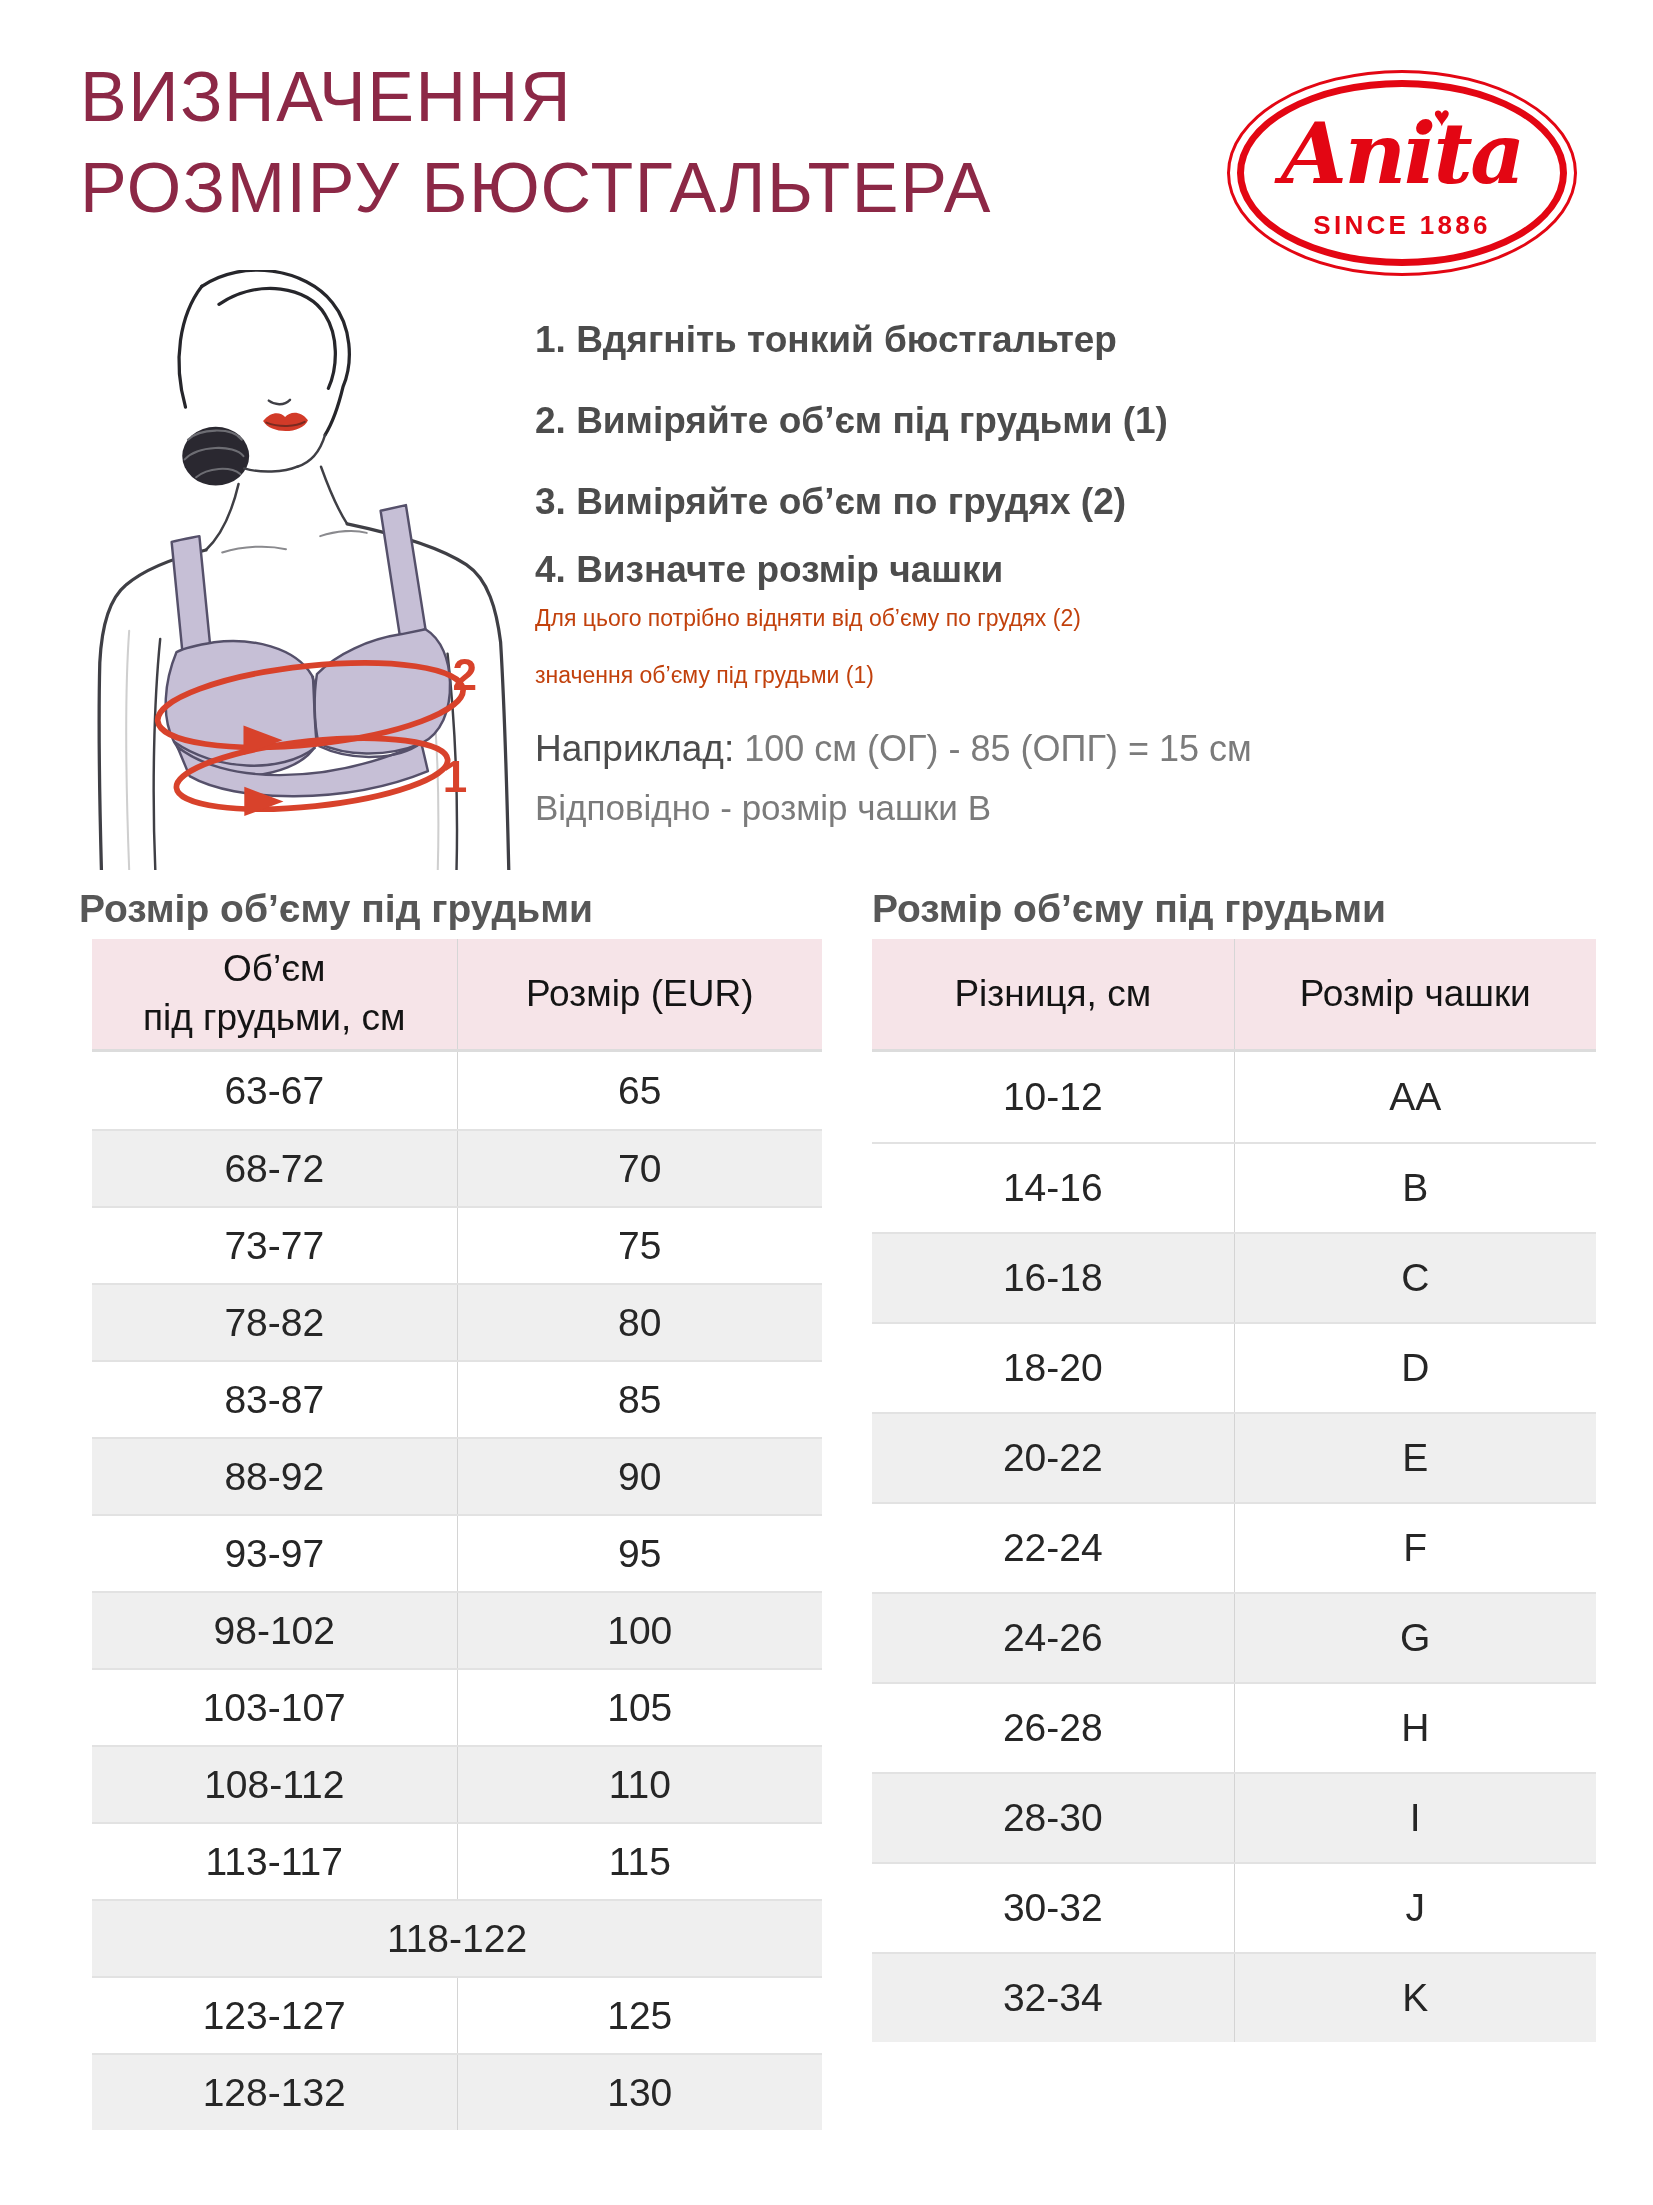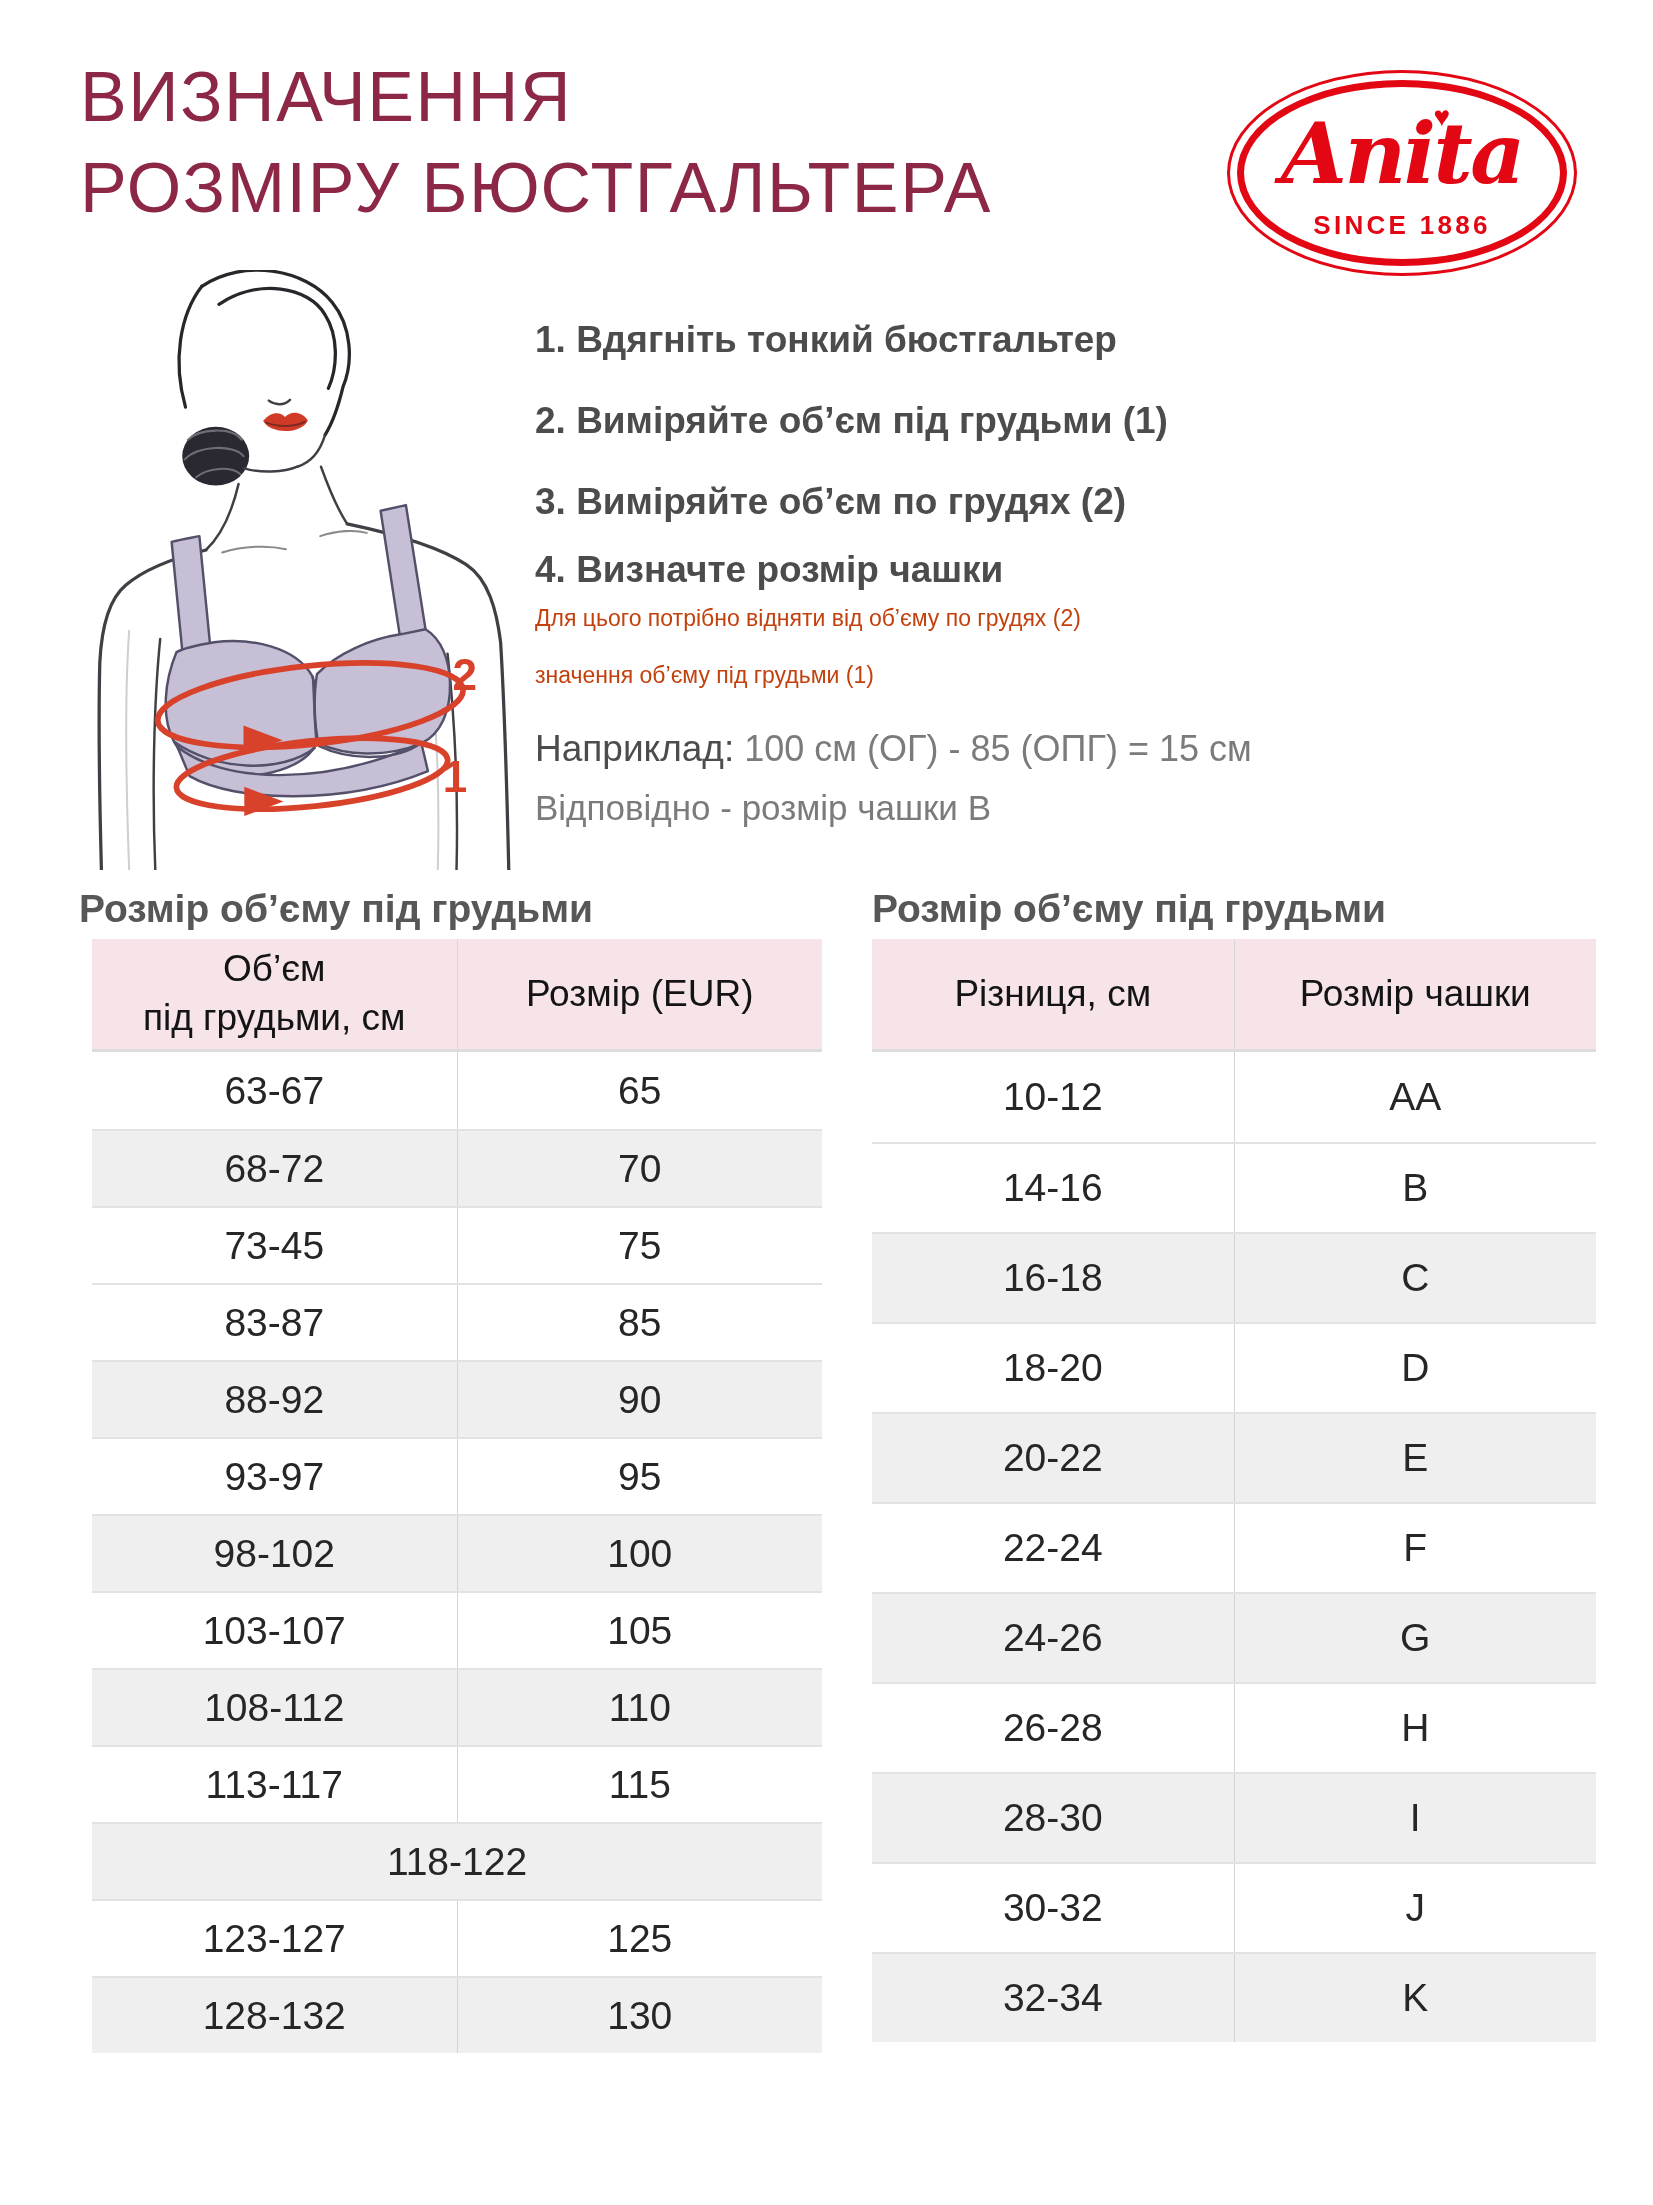--- a/index.html
+++ b/index.html
@@ -183,22 +183,26 @@
     </div>
     <div class="trow">
         <div class="tc">63-67</div>
         <div class="tc">65</div>
       </div>
     <div class="trow g">
         <div class="tc">68-72</div>
         <div class="tc">70</div>
       </div>
     <div class="trow">
-        <div class="tc">73-45</div>
+        <div class="tc">73-77</div>
         <div class="tc">75</div>
+      </div>
+    <div class="trow g">
+        <div class="tc">78-82</div>
+        <div class="tc">80</div>
       </div>
     <div class="trow">
         <div class="tc">83-87</div>
         <div class="tc">85</div>
       </div>
     <div class="trow g">
         <div class="tc">88-92</div>
         <div class="tc">90</div>
       </div>
     <div class="trow">

